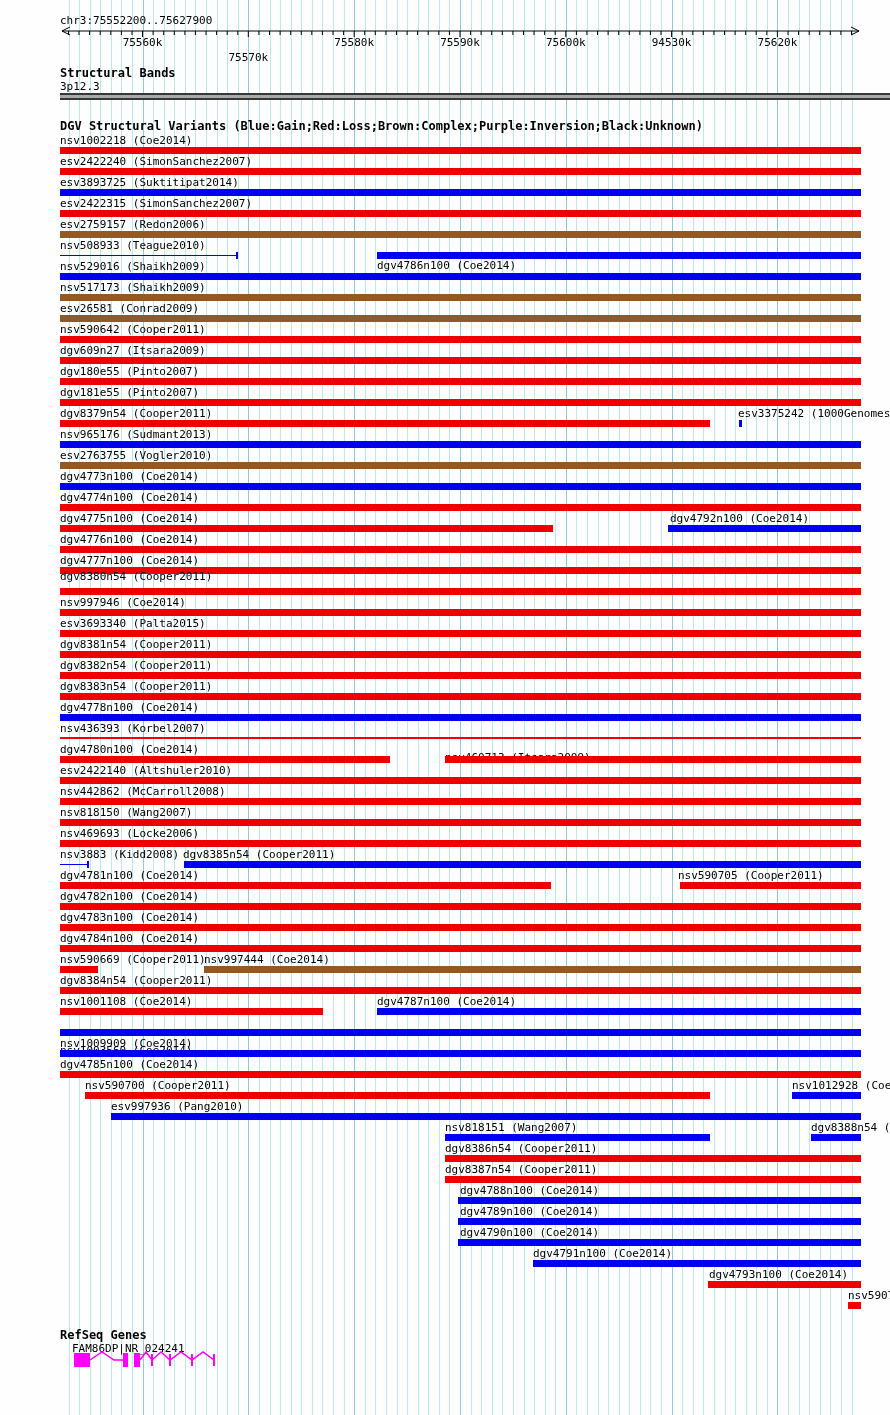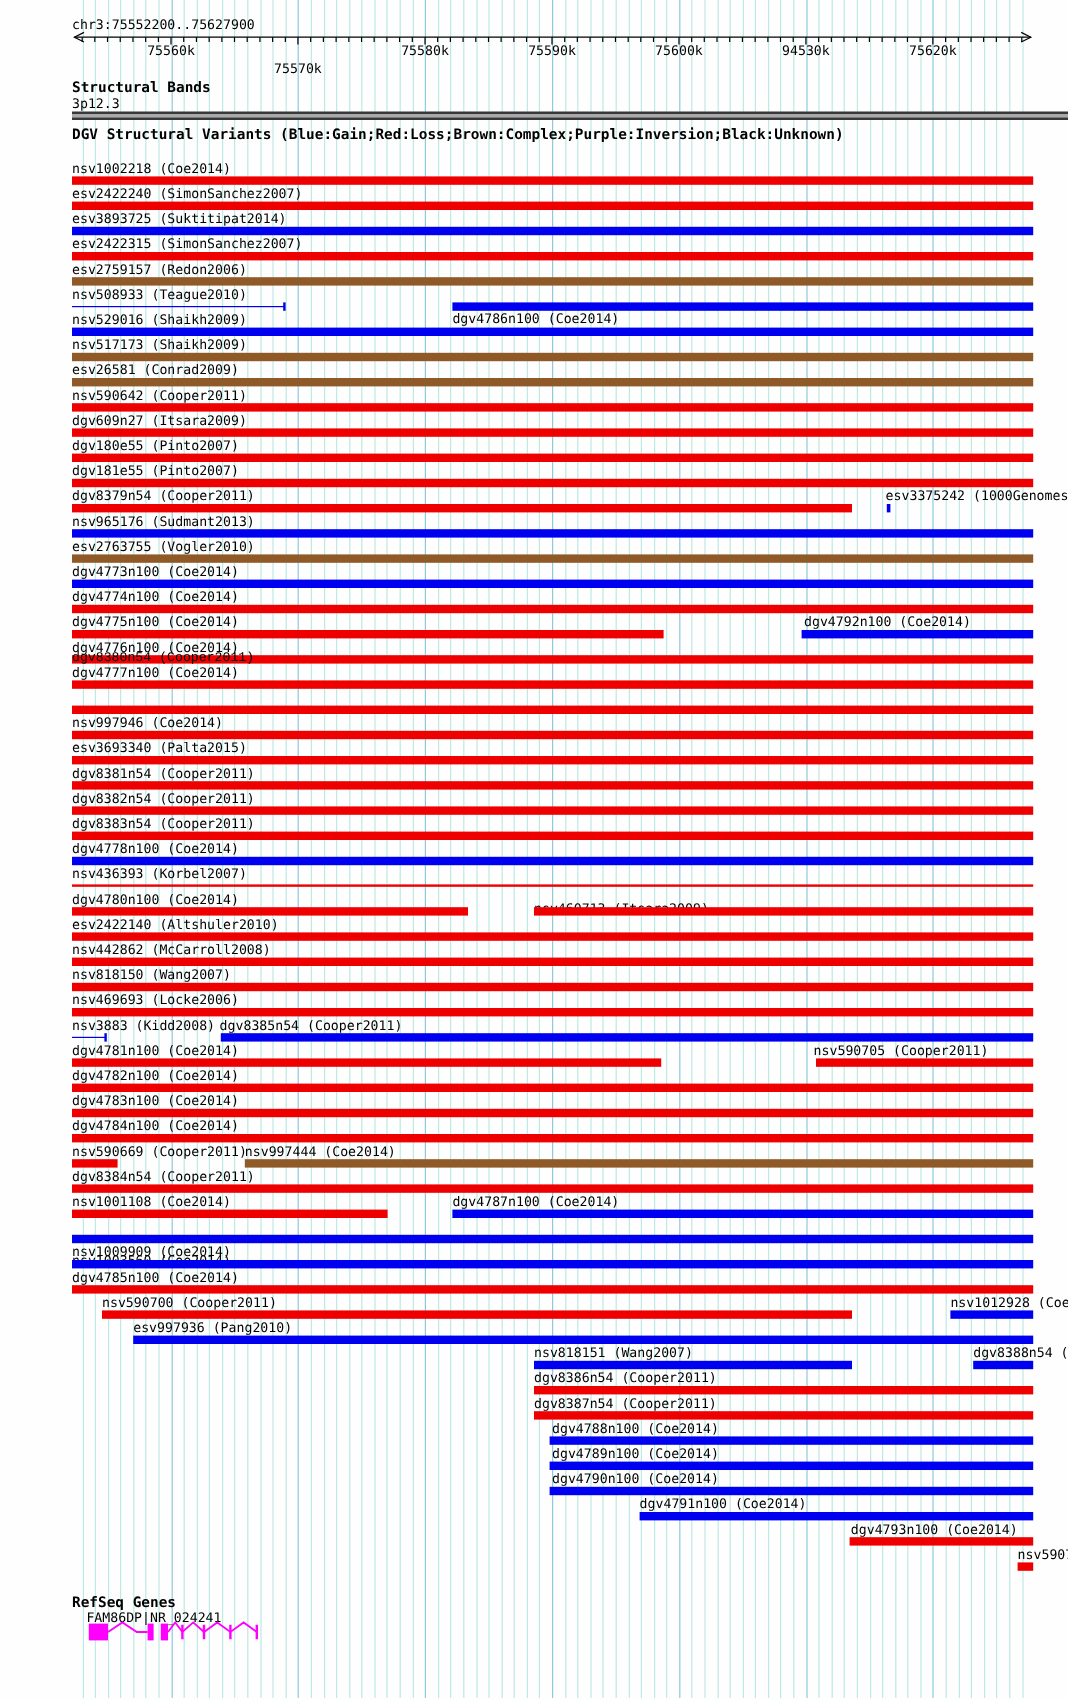--- a/index.html
+++ b/index.html
@@ -187,21 +187,21 @@
       <div class="lbl ctr" style="left: 460px; top: 36px;">75590k</div>
       <div class="lbl ctr" style="left: 565.8px; top: 36px;">75600k</div>
       <div class="lbl ctr" style="left: 671.6px; top: 36px;">94530k</div>
       <div class="lbl ctr" style="left: 777.4px; top: 36px;">75620k</div>
     </div>
 
   <div class="hdr" style="left:60px;top:67px;">Structural Bands</div>
   <div class="lbl" style="left:60px;top:80px;">3p12.3</div>
   <div class="band" style="left:60px;top:93px;width:830px;"></div>
 
-  <div class="hdr" style="left:60px;top:106px;">DGV Structural Variants (Blue:Gain;Red:Loss;Brown:Complex;Purple:Inversion;Black:Unknown)</div>
+  <div class="hdr" style="left:60px;top:120px;">DGV Structural Variants (Blue:Gain;Red:Loss;Brown:Complex;Purple:Inversion;Black:Unknown)</div>
 
   <div id="tracks">
       <div class="lbl" style="left: 60px; top: 134px;">nsv1002218 (Coe2014)</div>
       <div class="seg" style="left: 60px; top: 147px; width: 801px; height: 7px; background: rgb(238, 0, 0);"></div>
       <div class="lbl" style="left: 60px; top: 155px;">esv2422240 (SimonSanchez2007)</div>
       <div class="seg" style="left: 60px; top: 168px; width: 801px; height: 7px; background: rgb(238, 0, 0);"></div>
       <div class="lbl" style="left: 60px; top: 176px;">esv3893725 (Suktitipat2014)</div>
       <div class="seg" style="left: 60px; top: 189px; width: 801px; height: 7px; background: rgb(0, 0, 240);"></div>
       <div class="lbl" style="left: 60px; top: 197px;">esv2422315 (SimonSanchez2007)</div>
       <div class="seg" style="left: 60px; top: 210px; width: 801px; height: 7px; background: rgb(238, 0, 0);"></div>
@@ -239,21 +239,21 @@
       <div class="lbl" style="left: 60px; top: 491px;">dgv4774n100 (Coe2014)</div>
       <div class="seg" style="left: 60px; top: 504px; width: 801px; height: 7px; background: rgb(238, 0, 0);"></div>
       <div class="lbl" style="left: 60px; top: 512px; text-align: center;">dgv4775n100 (Coe2014)</div>
       <div class="seg" style="left: 60px; top: 525px; width: 493px; height: 7px; background: rgb(238, 0, 0);"></div>
       <div class="lbl" style="left: 670px; top: 512px;">dgv4792n100 (Coe2014)</div>
       <div class="seg" style="left: 668px; top: 525px; width: 193px; height: 7px; background: rgb(0, 0, 240);"></div>
       <div class="lbl" style="left: 60px; top: 533px;">dgv4776n100 (Coe2014)</div>
       <div class="seg" style="left: 60px; top: 546px; width: 801px; height: 7px; background: rgb(238, 0, 0);"></div>
       <div class="lbl" style="left: 60px; top: 554px;">dgv4777n100 (Coe2014)</div>
       <div class="seg" style="left: 60px; top: 567px; width: 801px; height: 7px; background: rgb(238, 0, 0);"></div>
-      <div class="lbl" style="left: 60px; top: 543px; font-family: Liberation Mono, monospace;">dgv8380n54 (Cooper2011)</div>
+      <div class="lbl" style="left: 60px; top: 570px;">dgv8380n54 (Cooper2011)</div>
       <div class="seg" style="left: 60px; top: 588px; width: 801px; height: 7px; background: rgb(238, 0, 0);"></div>
       <div class="lbl" style="left: 60px; top: 596px;">nsv997946 (Coe2014)</div>
       <div class="seg" style="left: 60px; top: 609px; width: 801px; height: 7px; background: rgb(238, 0, 0);"></div>
       <div class="lbl" style="left: 60px; top: 617px;">esv3693340 (Palta2015)</div>
       <div class="seg" style="left: 60px; top: 630px; width: 801px; height: 7px; background: rgb(238, 0, 0);"></div>
       <div class="lbl" style="left: 60px; top: 638px;">dgv8381n54 (Cooper2011)</div>
       <div class="seg" style="left: 60px; top: 651px; width: 801px; height: 7px; background: rgb(238, 0, 0);"></div>
       <div class="lbl" style="left: 60px; top: 659px;">dgv8382n54 (Cooper2011)</div>
       <div class="seg" style="left: 60px; top: 672px; width: 801px; height: 7px; background: rgb(238, 0, 0);"></div>
       <div class="lbl" style="left: 60px; top: 680px;">dgv8383n54 (Cooper2011)</div>

